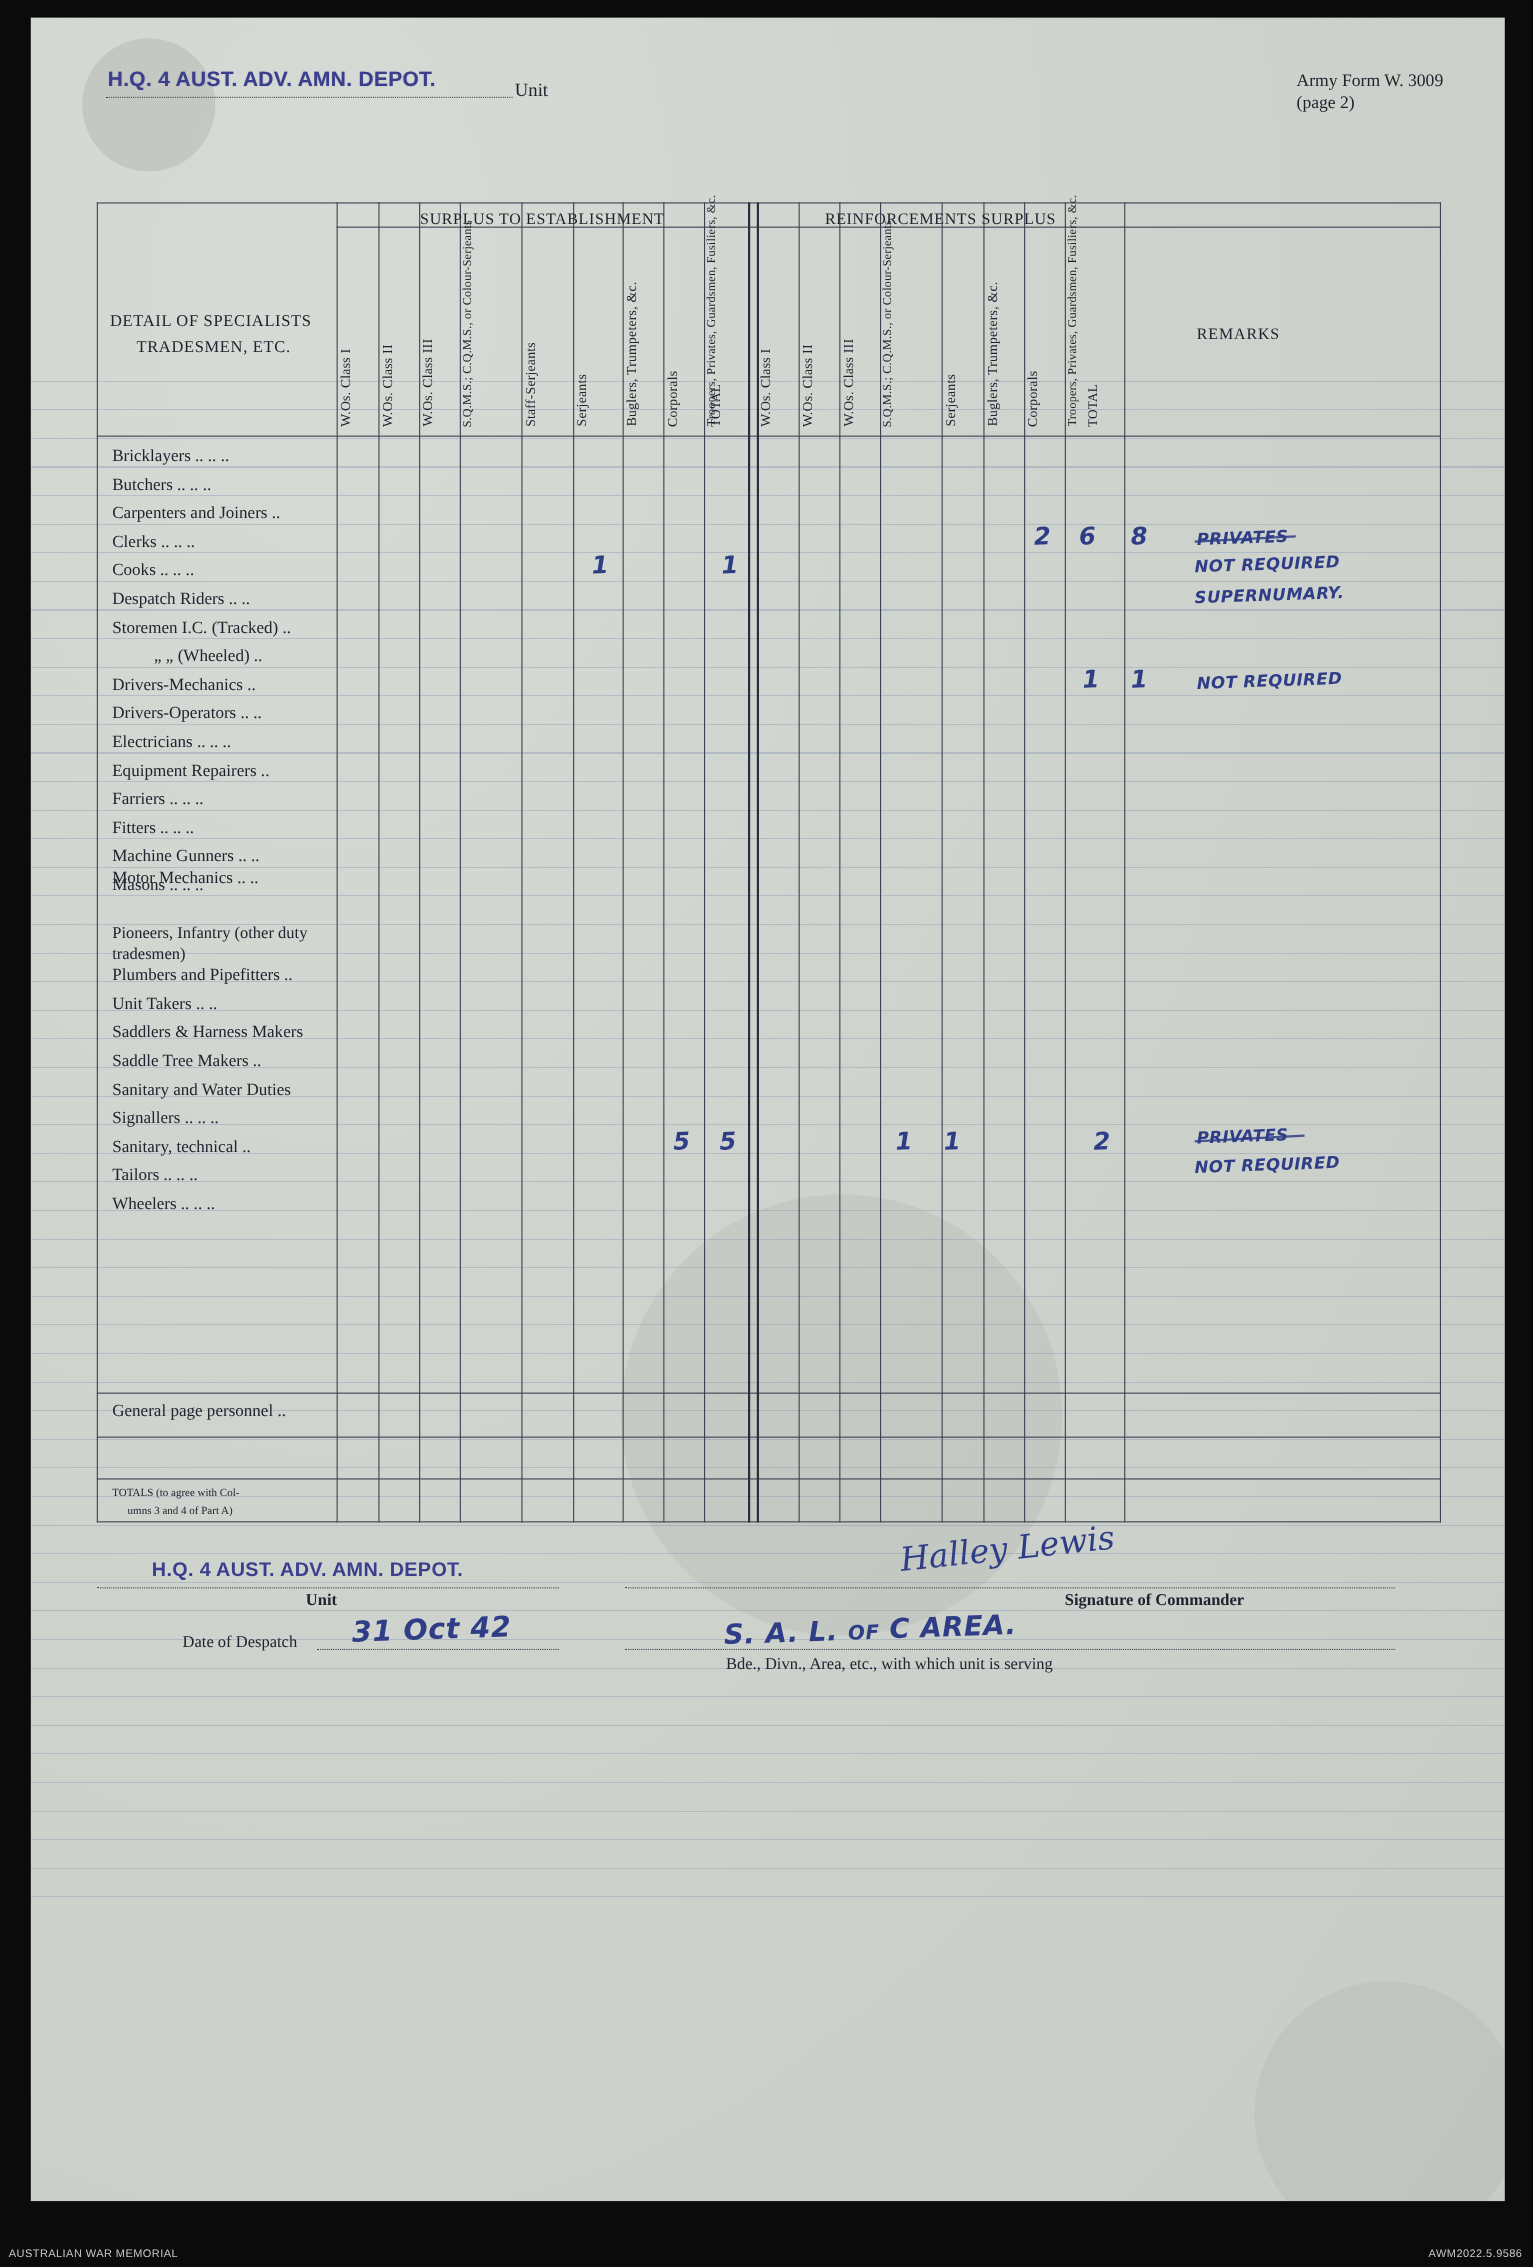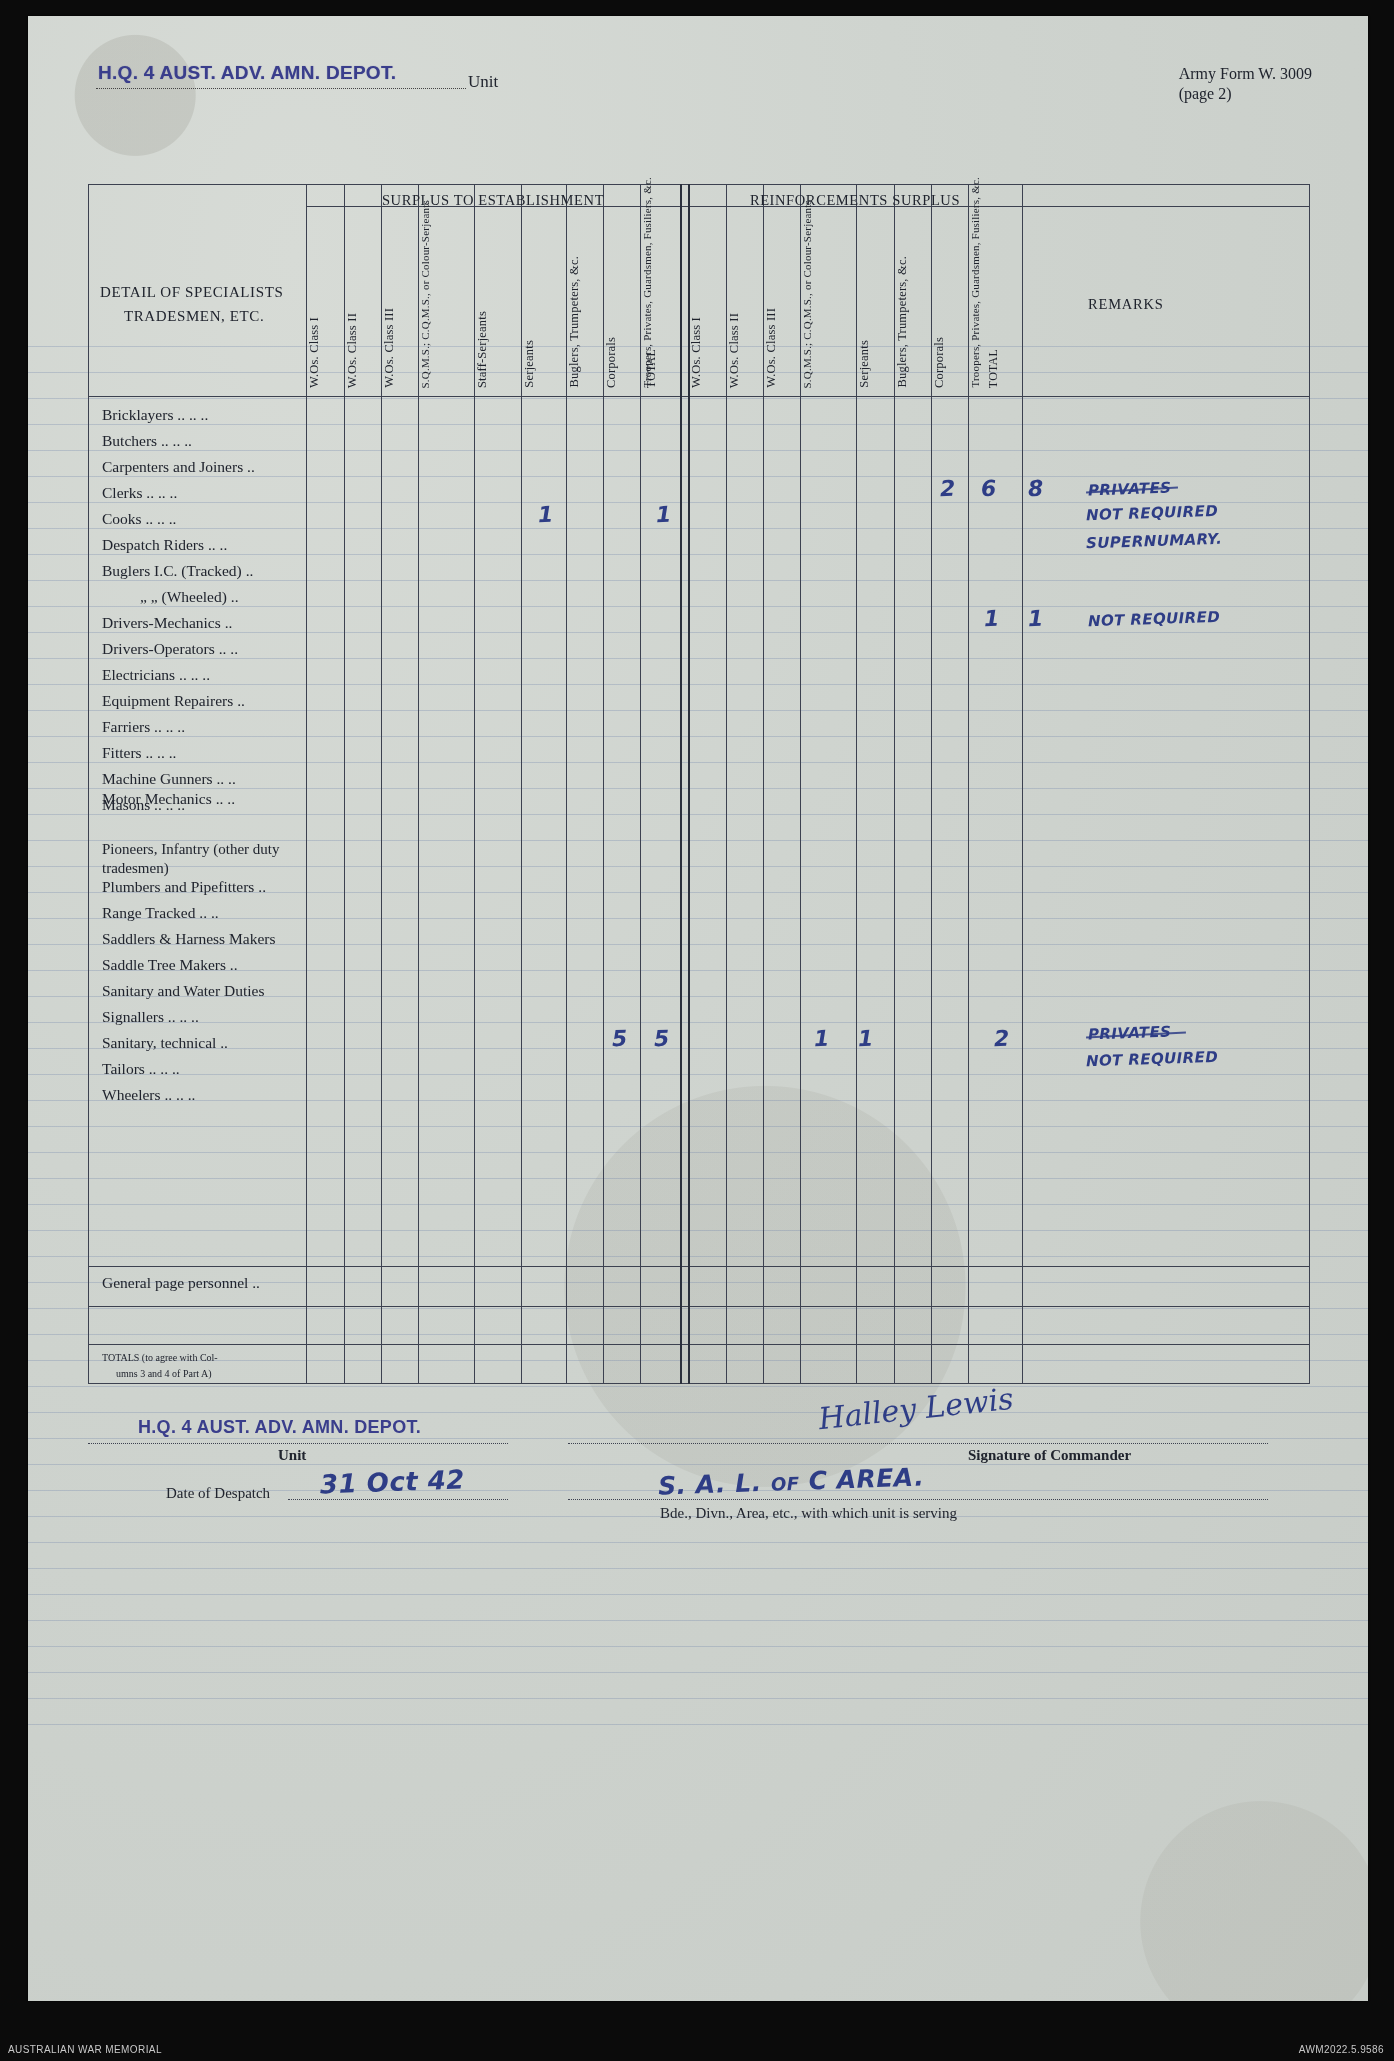--- a/index.html
+++ b/index.html
@@ -209,36 +209,36 @@
       <div style="position:absolute;left:898px;top:24px;width:34px;height:186px;">
           <span class="colhead print" style="font-size:12px;">TOTAL</span>
         </div>
 
       <div class="rowlabel print" style="top:222px;">Bricklayers  ..    ..    ..</div>
       <div class="rowlabel print" style="top:248px;">Butchers    ..    ..    ..</div>
       <div class="rowlabel print" style="top:274px;">Carpenters and Joiners  ..</div>
       <div class="rowlabel print" style="top:300px;">Clerks    ..    ..    ..</div>
       <div class="rowlabel print" style="top:326px;">Cooks    ..    ..    ..</div>
       <div class="rowlabel print" style="top:352px;">Despatch Riders  ..    ..</div>
-      <div class="rowlabel print" style="top:378px;">Buglers I.C. (Tracked)  ..</div>
+      <div class="rowlabel print" style="top:378px;">Storemen I.C. (Tracked)  ..</div>
       <div class="rowlabel print" style="top:404px;left:52px;">„     „  (Wheeled)  ..</div>
       <div class="rowlabel print" style="top:430px;">Drivers-Mechanics    ..</div>
       <div class="rowlabel print" style="top:456px;">Drivers-Operators ..    ..</div>
       <div class="rowlabel print" style="top:482px;">Electricians   ..    ..    ..</div>
       <div class="rowlabel print" style="top:508px;">Equipment Repairers    ..</div>
       <div class="rowlabel print" style="top:534px;">Farriers   ..    ..    ..</div>
       <div class="rowlabel print" style="top:560px;">Fitters    ..    ..    ..</div>
       <div class="rowlabel print" style="top:586px;">Machine Gunners ..    ..</div>
       <div class="rowlabel print" style="top:612px;">Masons    ..    ..    ..</div>
       <div class="rowlabel print" style="top:606px;">Motor Mechanics ..    ..</div>
       <div class="rowlabel print" style="top:656px;width:200px;font-size:15px;line-height:19px;white-space:normal;">
         <span>Pioneers, Infantry  (other duty tradesmen)</span>
       </div>
       <div class="rowlabel print" style="top:694px;">Plumbers and Pipefitters ..</div>
-      <div class="rowlabel print" style="top:720px;">Range Tracked   ..    ..</div>
+      <div class="rowlabel print" style="top:720px;">Unit Takers   ..    ..</div>
       <div class="rowlabel print" style="top:746px;">Saddlers &amp; Harness Makers</div>
       <div class="rowlabel print" style="top:772px;">Saddle Tree Makers    ..</div>
       <div class="rowlabel print" style="top:798px;">Sanitary and Water Duties</div>
       <div class="rowlabel print" style="top:824px;">Signallers   ..    ..    ..</div>
       <div class="rowlabel print" style="top:850px;">Sanitary, technical    ..</div>
       <div class="rowlabel print" style="top:876px;">Tailors    ..    ..    ..</div>
       <div class="rowlabel print" style="top:902px;">Wheelers   ..    ..    ..</div>
 
       <div class="rowlabel print" style="top:1090px;">General page personnel   ..</div>
       <div class="rowlabel print" style="top:1166px;font-size:10px;line-height:16px;">

